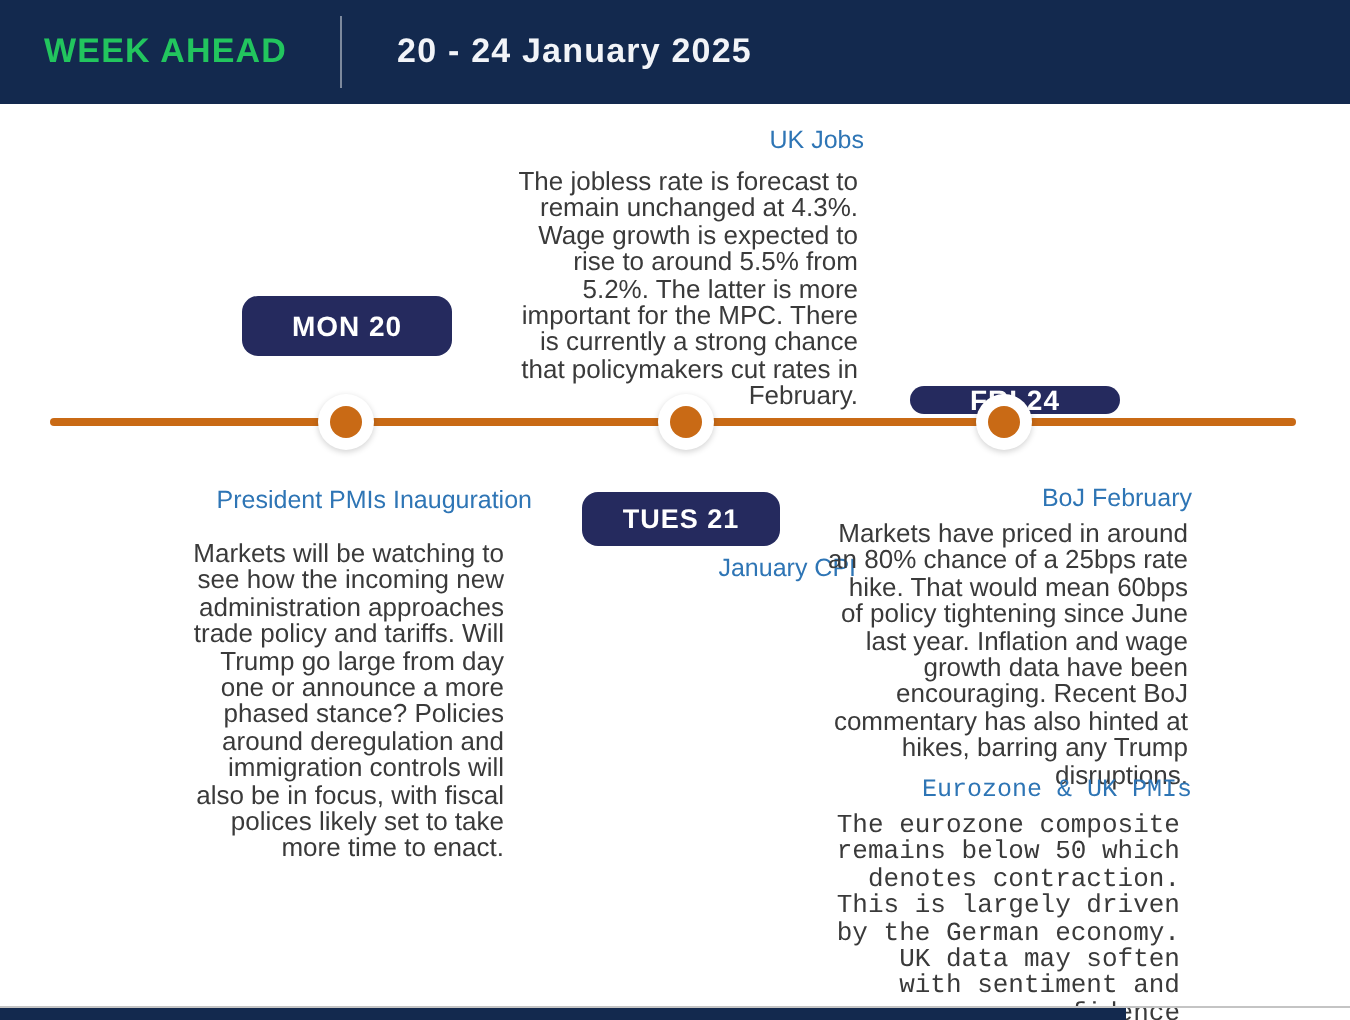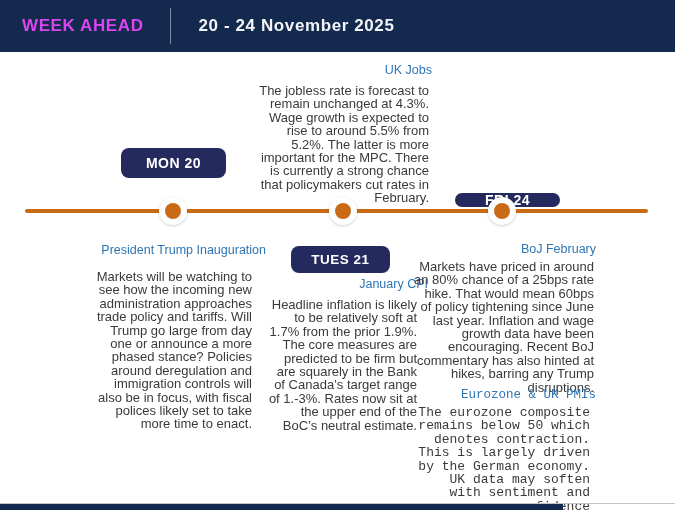--- a/index.html
+++ b/index.html
@@ -17,21 +17,21 @@
   .topbar {
     position: absolute;
     left: 0; top: 0;
     width: 675px; height: 52px;
     background: #13294e;
     display: flex;
     align-items: center;
   }
   .topbar-title {
     margin-left: 22px;
-    color: #d946ef;
+    color: #22c55e;
     font-size: 17px;
     font-weight: 700;
     letter-spacing: 0.6px;
     white-space: nowrap;
   }
   .topbar-divider {
     width: 1px; height: 36px;
     background: rgba(255,255,255,0.45);
     margin-left: 26px;
     margin-right: 28px;
@@ -140,21 +140,21 @@
   }
 </style>
 </head>
 <body>
 
 <div class="page">
 
   <header class="topbar">
     <span class="topbar-title">WEEK AHEAD</span>
     <span class="topbar-divider"></span>
-    <span class="topbar-date">20 - 24 November 2025</span>
+    <span class="topbar-date">20 - 24 January 2025</span>
   </header>
 
   <section class="block blk-uk-jobs">
     <h3>UK Jobs</h3>
     <p>The jobless rate is forecast to remain unchanged at 4.3%. Wage growth is expected to rise to around 5.5% from 5.2%. The latter is more important for the MPC. There is currently a strong chance that policymakers cut rates in February.</p>
   </section>
 
   <div class="badge badge-mon">
     <span>MON 20</span>
   </div>
@@ -170,27 +170,26 @@
     <span class="dot-inner"></span>
   </div>
   <div class="timeline-dot dot-tues">
     <span class="dot-inner"></span>
   </div>
   <div class="timeline-dot dot-fri">
     <span class="dot-inner"></span>
   </div>
 
   <section class="block blk-trump">
-    <h3>President Trump Inauguration</h3>
+    <h3>President PMIs Inauguration</h3>
     <p>Markets will be watching to see how the incoming new administration approaches trade policy and tariffs. Will Trump go large from day one or announce a more phased stance? Policies around deregulation and immigration controls will also be in focus, with fiscal polices likely set to take more time to enact.</p>
   </section>
 
   <section class="block blk-canada">
     <h3>January CPI</h3>
-    <p>Headline inflation is likely to be relatively soft at 1.7% from the prior 1.9%. The core measures are predicted to be firm but are squarely in the Bank of Canada’s target range of 1.-3%. Rates now sit at the upper end of the BoC’s neutral estimate.</p>
   </section>
 
   <section class="block blk-boj">
     <h3>BoJ February</h3>
     <p>Markets have priced in around an 80% chance of a 25bps rate hike. That would mean 60bps of policy tightening since June last year. Inflation and wage growth data have been encouraging. Recent BoJ commentary has also hinted at hikes, barring any Trump disruptions.</p>
   </section>
 
   <section class="block blk-pmis">
     <h3>Eurozone &amp; UK PMIs</h3>
     <p>The eurozone composite remains below 50 which denotes contraction. This is largely driven by the German economy. UK data may soften with sentiment and consumer confidence relatively downbeat.</p>

